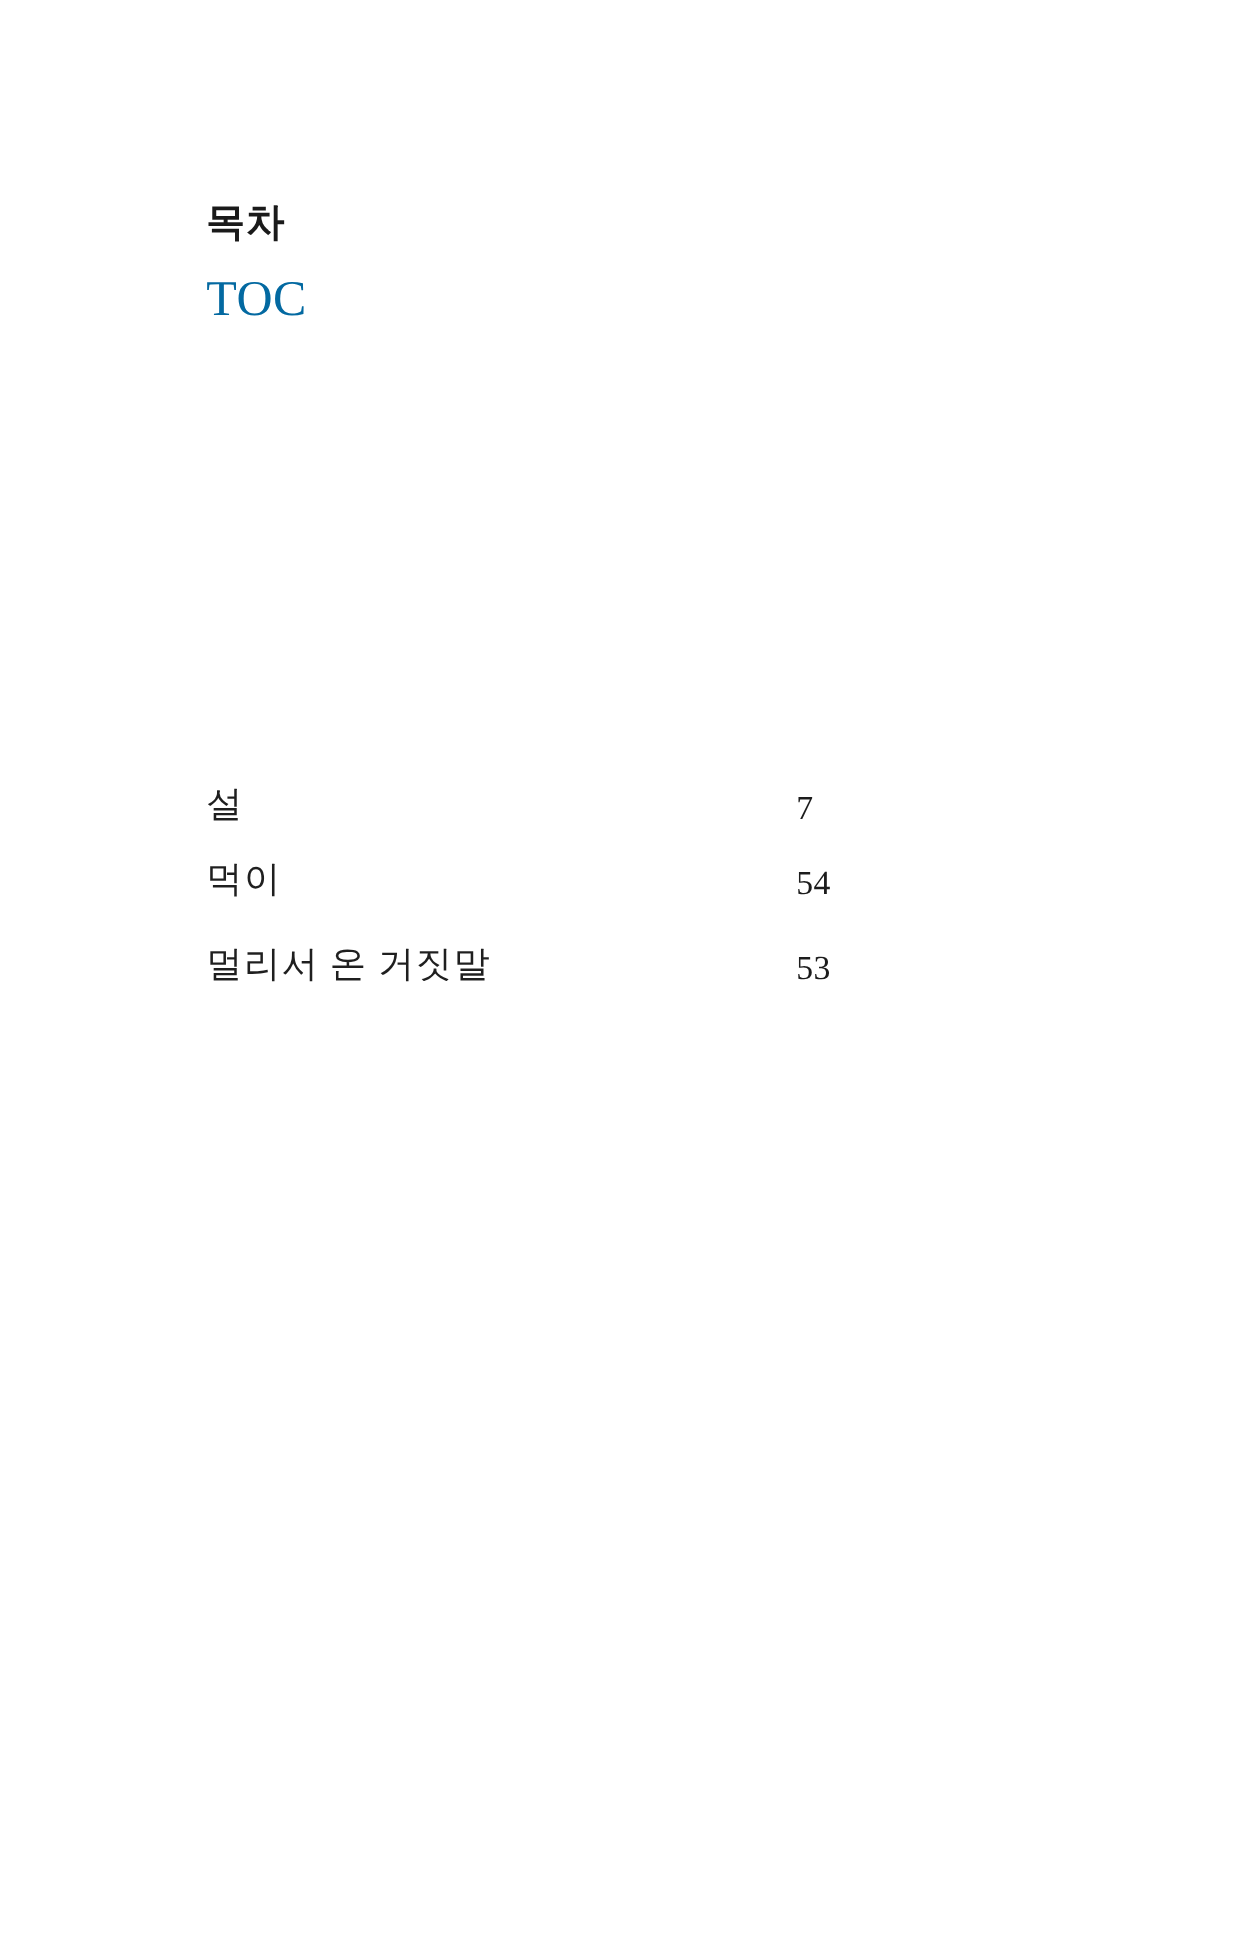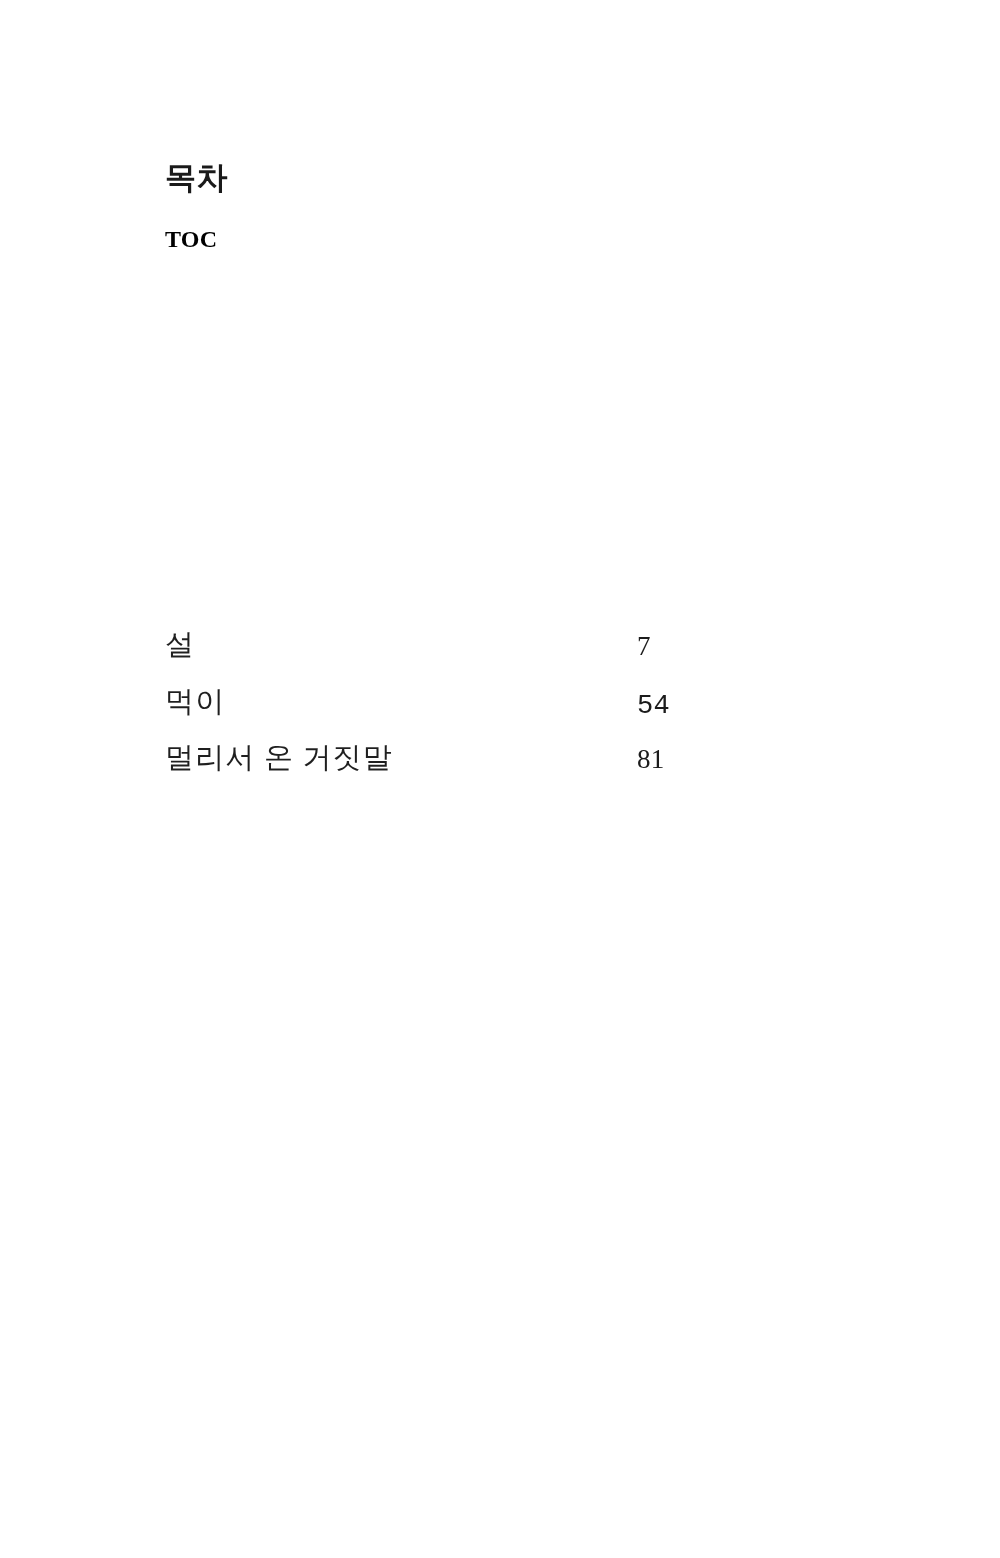--- a/index.html
+++ b/index.html
@@ -23,40 +23,40 @@
   .title-korean {
     font-family: "Liberation Sans", "DejaVu Sans", sans-serif;
     font-size: 31px;
     font-weight: 600;
     line-height: 36px;
     letter-spacing: 0.02em;
     color: #1a1a1a;
   }
   .title-latin {
     font-family: "Liberation Serif", "DejaVu Serif", serif;
-    font-size: 24px;
-    font-weight: 700;
+    font-size: 40px;
+    font-weight: 400;
     line-height: 34px;
     margin-top: 26px;
     letter-spacing: 0.01em;
-    color: #000000;
+    color: #0369a1;
   }
   .toc-list {
     position: absolute;
     left: 165px;
     top: 628px;
     width: 560px;
   }
   .toc-row {
     position: relative;
     line-height: 32px;
     height: 32px;
   }
   .toc-row.r1 { margin-bottom: 28px; }
-  .toc-row.r2 { margin-bottom: 21px; font-family: Liberation Mono, monospace; }
+  .toc-row.r2 { margin-bottom: 36px; }
   .toc-row.r3 { margin-bottom: 76px; }
   .toc-title {
     font-size: 29px;
     letter-spacing: 0.04em;
     color: #1f1f1f;
     white-space: nowrap;
   }
   .toc-page {
     position: absolute;
     left: 472px;
@@ -85,19 +85,19 @@
       <span class="toc-page">7</span>
     </div>
 
     <div class="toc-row r2">
       <span class="toc-title">먹이</span>
       <span class="toc-page">54</span>
     </div>
 
     <div class="toc-row r3">
       <span class="toc-title">멀리서 온 거짓말</span>
-      <span class="toc-page">81</span>
+      <span class="toc-page">53</span>
     </div>
 
 
   </div>
 
 </div>
 
 </body></html>

